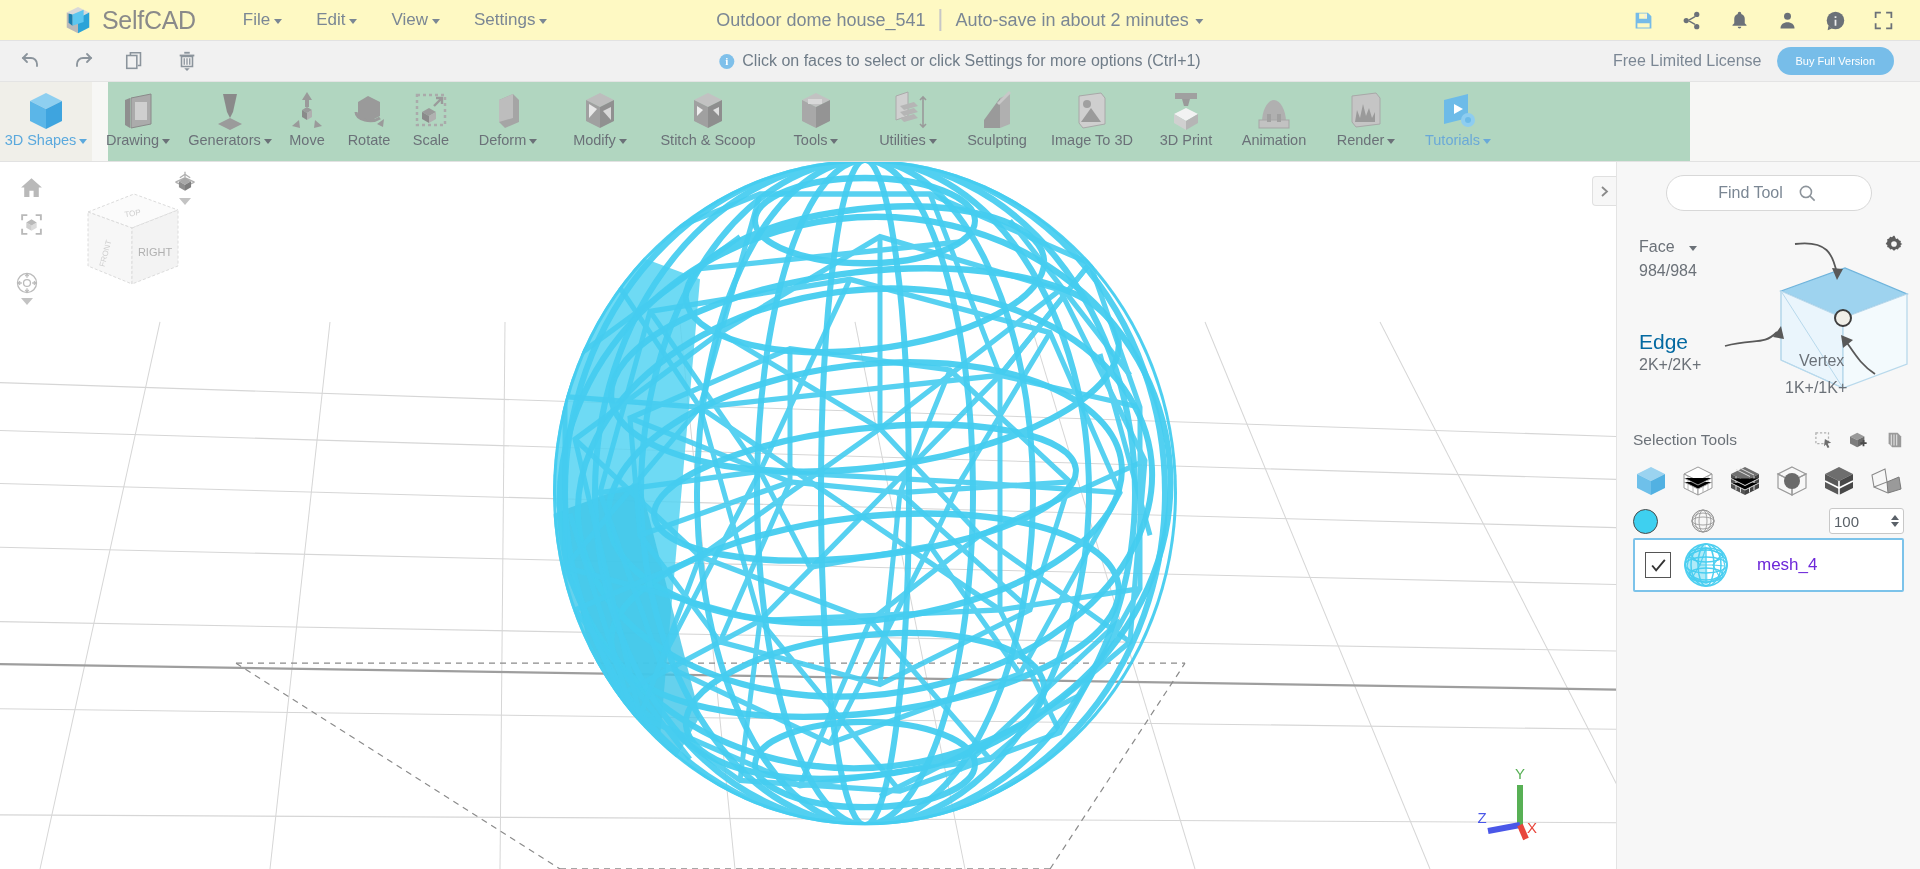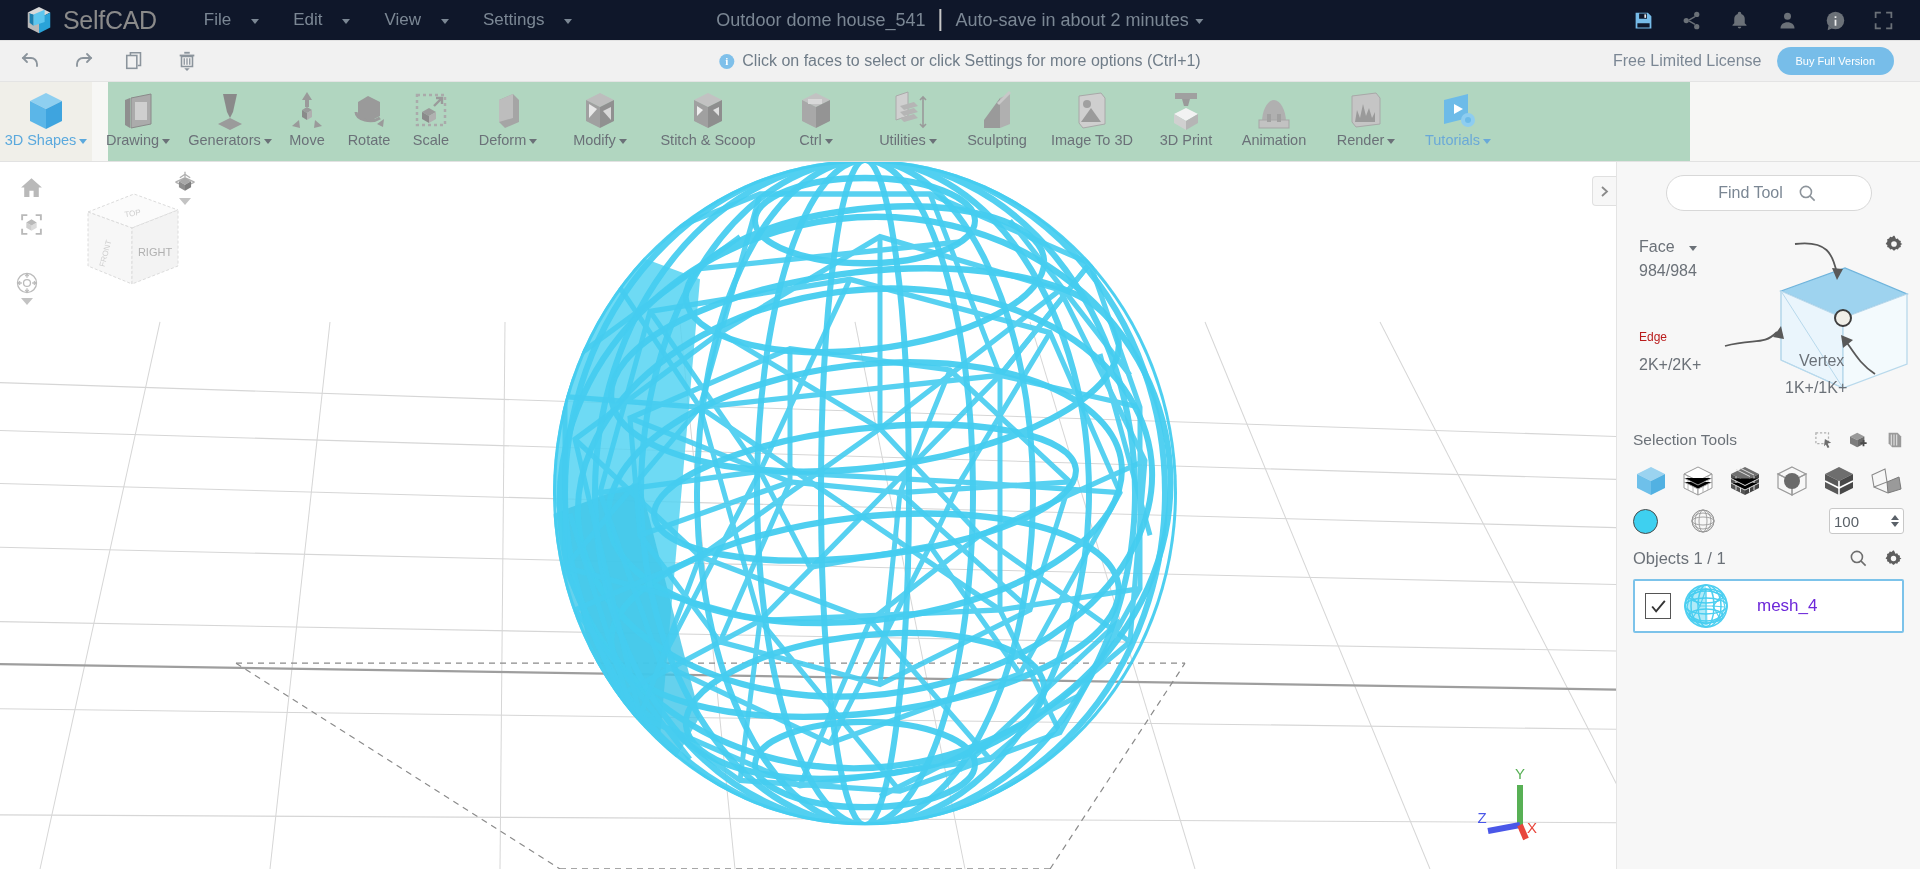--- a/index.html
+++ b/index.html
@@ -7,32 +7,33 @@
     width: 1920px; height: 869px;
     font-family: "Liberation Sans", sans-serif;
     background: #ffffff;
     overflow: hidden;
   }
   .app { position: relative; width: 1920px; height: 869px; display: flex; flex-direction: column; }
 
   
   .menubar {
     height: 41px; min-height: 41px;
-    background: #0f172a;
+    background: #fef9c3;
     display: flex; align-items: center;
     position: relative;
     border-bottom: 1px solid #e2e2e2;
+    padding-left: 39px;
   }
   .logo-wrap { display: flex; align-items: center; padding-left: 24px; gap: 9px; }
   .logo-mark { width: 30px; height: 30px; display:block; }
   .logo-text { font-size: 25px; color: #8a8a8a; letter-spacing: -0.3px; font-weight: 400; }
   .menu-items { display: flex; align-items: center; margin-left: 30px; gap: 0px; }
   .menu-item {
     font-size: 17px; color: #7b8794; padding: 6px 17px; cursor: pointer;
-    display: flex; align-items: center; gap: 20px; justify-content: flex-end;
+    display: flex; align-items: center; gap: 4px; justify-content: flex-end;
   }
   .caret { width: 0; height: 0; border-left: 4.5px solid transparent; border-right: 4.5px solid transparent; border-top: 5px solid currentColor; display:inline-block; margin-top:3px;}
   .title-center {
     position: absolute; left: 50%; transform: translateX(-50%);
     display: flex; align-items: center; gap: 14px;
     font-size: 18px; color: #7b8794; white-space: nowrap;
   }
   .title-sep { width: 2px; height: 22px; background: #c7c7c7; display:inline-block; }
   .autosave { display:flex; align-items:center; gap:7px; cursor:pointer; }
   .topicons { margin-left: auto; display: flex; align-items: center; gap: 26px; padding-right: 26px; }
@@ -113,21 +114,21 @@
     width: 206px; height: 36px; border: 1px solid #d8d8d8; border-radius: 18px;
     background:#fff; display:flex; align-items:center; justify-content:center; gap:14px;
     font-size: 16px; color: #7b8794; cursor:text;
   }
   .find-ico { width:22px;height:22px;color:#8d949b;display:flex;align-items:center;justify-content:center;}
 
   .sel-head { position: relative; height: 200px; padding: 6px 0 0 0; }
   .gear-tr { position:absolute; right: 16px; top: 10px; width:20px;height:20px; color:#5e5e5e; cursor:pointer;}
   .lbl-face { position:absolute; left: 22px; top: 14px; font-size:16px; color:#6b7178; display:flex; align-items:center; gap:14px; cursor:pointer;}
   .val-face { position:absolute; left: 22px; top: 38px; font-size:16px; color:#6b7178;text-align:right; }
-  .lbl-edge { position:absolute; left: 22px; top: 106px; font-size:12px; color:#b91c1c; }
+  .lbl-edge { position:absolute; left: 22px; top: 106px; font-size:21px; color:#0369a1; }
   .val-edge { position:absolute; left: 22px; top: 132px; font-size:16px; color:#6b7178; }
   .lbl-vert { position:absolute; left: 182px; top: 128px; font-size:16px; color:#6b7178; }
   .val-vert { position:absolute; left: 168px; top: 155px; font-size:16px; color:#6b7178; }
   .cube-diagram { position:absolute; left: 98px; top: 12px; }
 
   .seltools-row { display:flex; align-items:center; padding: 0 16px; height: 32px; }
   .seltools-lbl { font-size: 15.5px; color: #6b7178; }
   .seltools-right { margin-left:auto; display:flex; align-items:center; gap: 14px; }
   .mini-ic { width: 21px; height: 21px; cursor:pointer; display:flex; align-items:center; justify-content:center;}
 
@@ -418,21 +419,21 @@
     <div class="rib-item wide">
       <div class="rib-ico">
         <svg width="38" height="42" viewBox="0 0 38 42">
             <polygon points="19,3 33,10 19,17 5,10" fill="#c2c2c2"></polygon>
             <polygon points="5,10 19,17 19,38 5,31" fill="#a8a8a8"></polygon>
             <polygon points="19,17 33,10 33,31 19,38" fill="#949494"></polygon>
             <polygon points="11,9 25,9 25,14 11,14" fill="#d8d8d8"></polygon>
           </svg>
       </div>
       <div class="rib-lbl">
-        <span>Ctrl</span>
+        <span>Tools</span>
         <i class="caret"></i>
       </div>
     </div>
 
     <div class="rib-item wide">
       <div class="rib-ico">
         <svg width="40" height="42" viewBox="0 0 40 42">
             <polygon points="8,6 20,2 20,26 8,30" fill="#d0d0d0" stroke="#aaa"></polygon>
             <polygon points="12,16 26,12 30,16 16,20" fill="#b5b5b5"></polygon>
             <polygon points="12,22 26,18 30,22 16,26" fill="#b5b5b5"></polygon>
@@ -835,37 +836,20 @@
         </div>
         <div class="spin">
           <input type="text" value="100" style="">
           <span class="spin-arrows">
             <i class="sa-up"></i>
             <i class="sa-dn"></i>
           </span>
         </div>
       </div>
 
-      <div class="objects-row">
-        <span class="objects-lbl">Objects 1 / 1</span>
-        <div class="objects-right">
-          <div class="mini-ic">
-            <svg width="19" height="19" viewBox="0 0 24 24" fill="none" stroke="#6e6e6e" stroke-width="2">
-                <circle cx="10" cy="10" r="7"></circle>
-                <path d="M15 15l6 6"></path>
-              </svg>
-          </div>
-          <div class="mini-ic">
-            <svg width="19" height="19" viewBox="0 0 24 24" fill="#5e5e5e">
-                <path d="M12 8a4 4 0 100 8 4 4 0 000-8zm10 4l-2.1-1.2.3-2.4-2.3-.9-1.2-2.1-2.3.6L12.6 2h-1.2L9.6 3.9l-2.3-.6-1.2 2.1-2.3.9.3 2.4L2 12l2.1 1.2-.3 2.4 2.3.9 1.2 2.1 2.3-.6 1.8 1.9h1.2l1.8-1.9 2.3.6 1.2-2.1 2.3-.9-.3-2.4z"></path>
-                <circle cx="12" cy="12" r="3.4" fill="#f7f7f7"></circle>
-              </svg>
-          </div>
-        </div>
-      </div>
 
       <div class="obj-list">
         <div class="obj-item">
           <span class="obj-check">
             <svg width="19" height="19" viewBox="0 0 24 24" fill="none" stroke="#333" stroke-width="2.4">
                 <path d="M4 12l5 6L20 5"></path>
               </svg>
           </span>
           <span class="obj-thumb">
             <svg width="46" height="46" viewBox="0 0 46 46">

